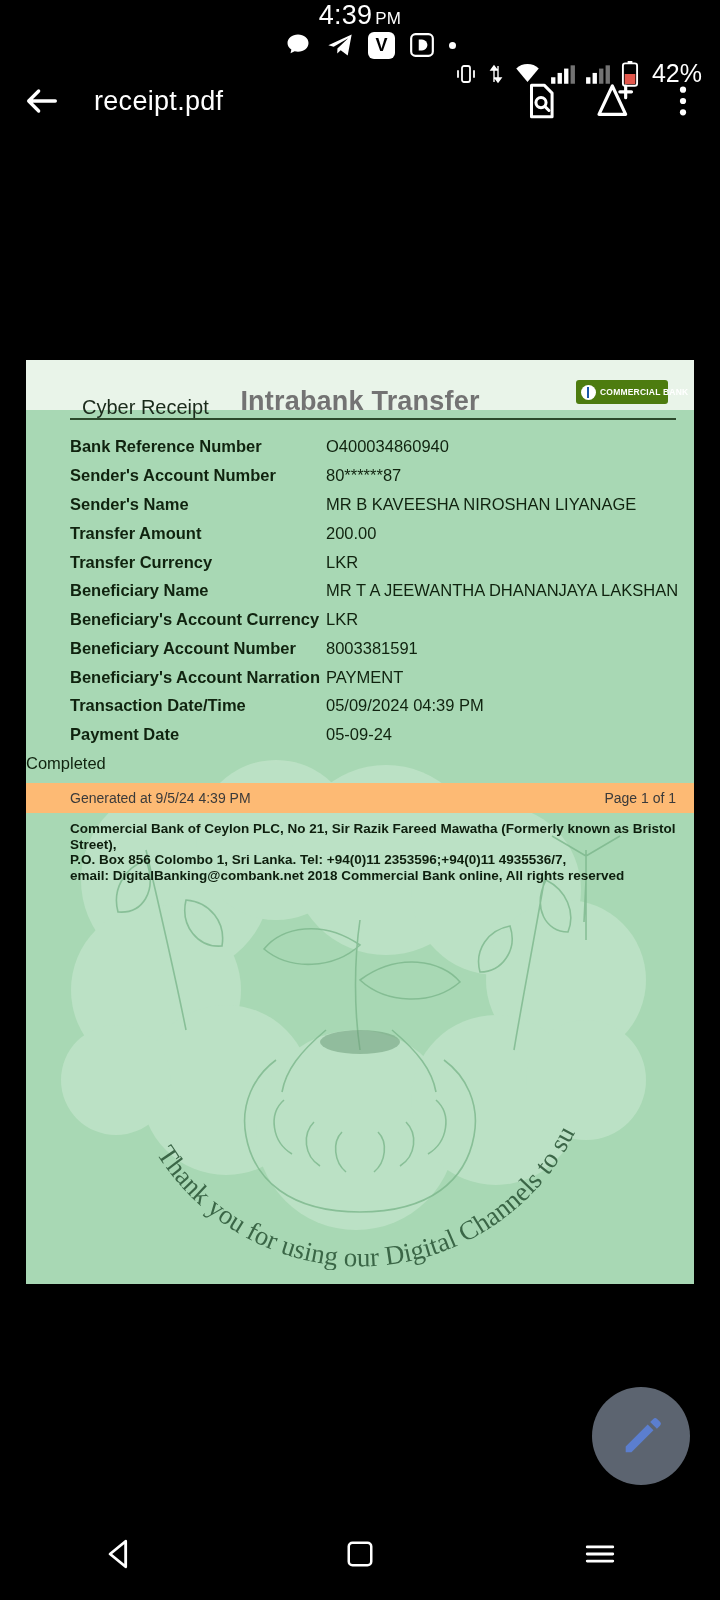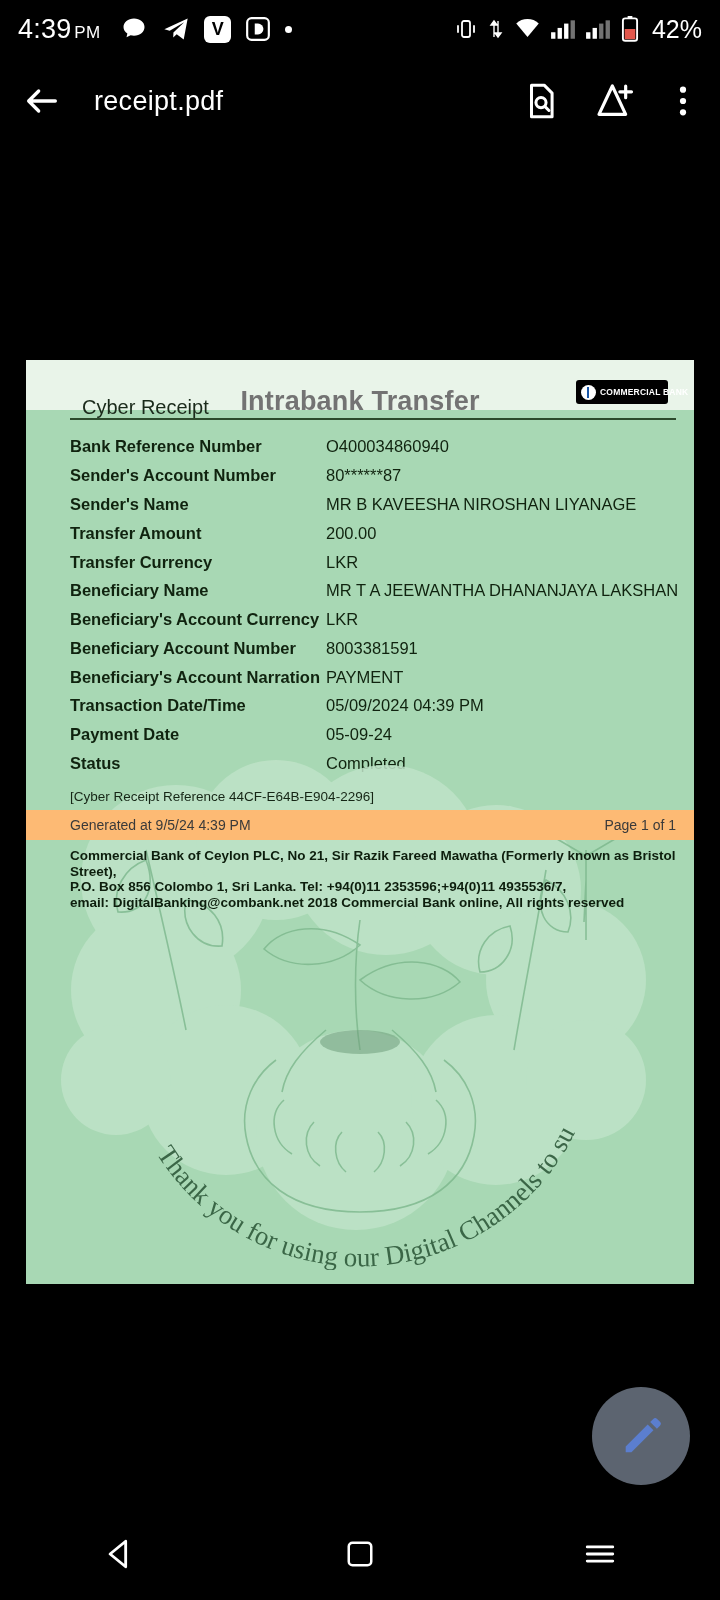--- a/index.html
+++ b/index.html
@@ -16,20 +16,21 @@
     position: relative;
   }
 
   
   .statusbar {
     height: 58px;
     display: flex;
     align-items: center;
     padding: 0 18px;
     box-sizing: border-box;
+    flex-direction: column;
   }
   .status-clock {
     font-size: 27px;
     font-weight: 500;
     letter-spacing: .2px;
   }
   .status-clock .ampm {
     font-size: 17px;
     margin-left: 3px;
   }
@@ -133,21 +134,21 @@
     font-weight: bold;
     color: #737373;
     letter-spacing: .2px;
   }
   .bank-logo {
     position: absolute;
     right: 26px;
     top: 20px;
     width: 92px;
     height: 24px;
-    background: #000000;
+    background: #4d7c0f;
     border-radius: 3px;
     display: flex;
     align-items: center;
     gap: 4px;
     padding: 0 5px;
     box-sizing: border-box;
   }
   .bank-logo .blogo-mark {
     width: 15px; height: 15px;
     border-radius: 50%;
@@ -462,25 +463,23 @@
     </div>
     <div class="field-row">
       <span class="field-label">Transaction Date/Time</span>
       <span class="field-value">05/09/2024 04:39 PM</span>
     </div>
     <div class="field-row">
       <span class="field-label">Payment Date</span>
       <span class="field-value">05-09-24</span>
     </div>
     <div class="field-row">
-      <span class="field-label">Status</span>
       <span class="field-value">Completed</span>
     </div>
 
-    <div class="ref-line">[Cyber Receipt Reference 44CF-E64B-E904-2296]</div>
 
     <div class="gen-bar">
       <span>Generated at 9/5/24 4:39 PM</span>
       <span class="page-no">Page 1 of 1</span>
     </div>
 
     <div class="footer-text">
       <div>Commercial Bank of Ceylon PLC, No 21, Sir Razik Fareed Mawatha (Formerly known as Bristol Street),</div>
       <div>P.O. Box 856 Colombo 1, Sri Lanka. Tel: +94(0)11 2353596;+94(0)11 4935536/7,</div>
       <div>email: DigitalBanking@combank.net 2018 Commercial Bank online, All rights reserved</div>

